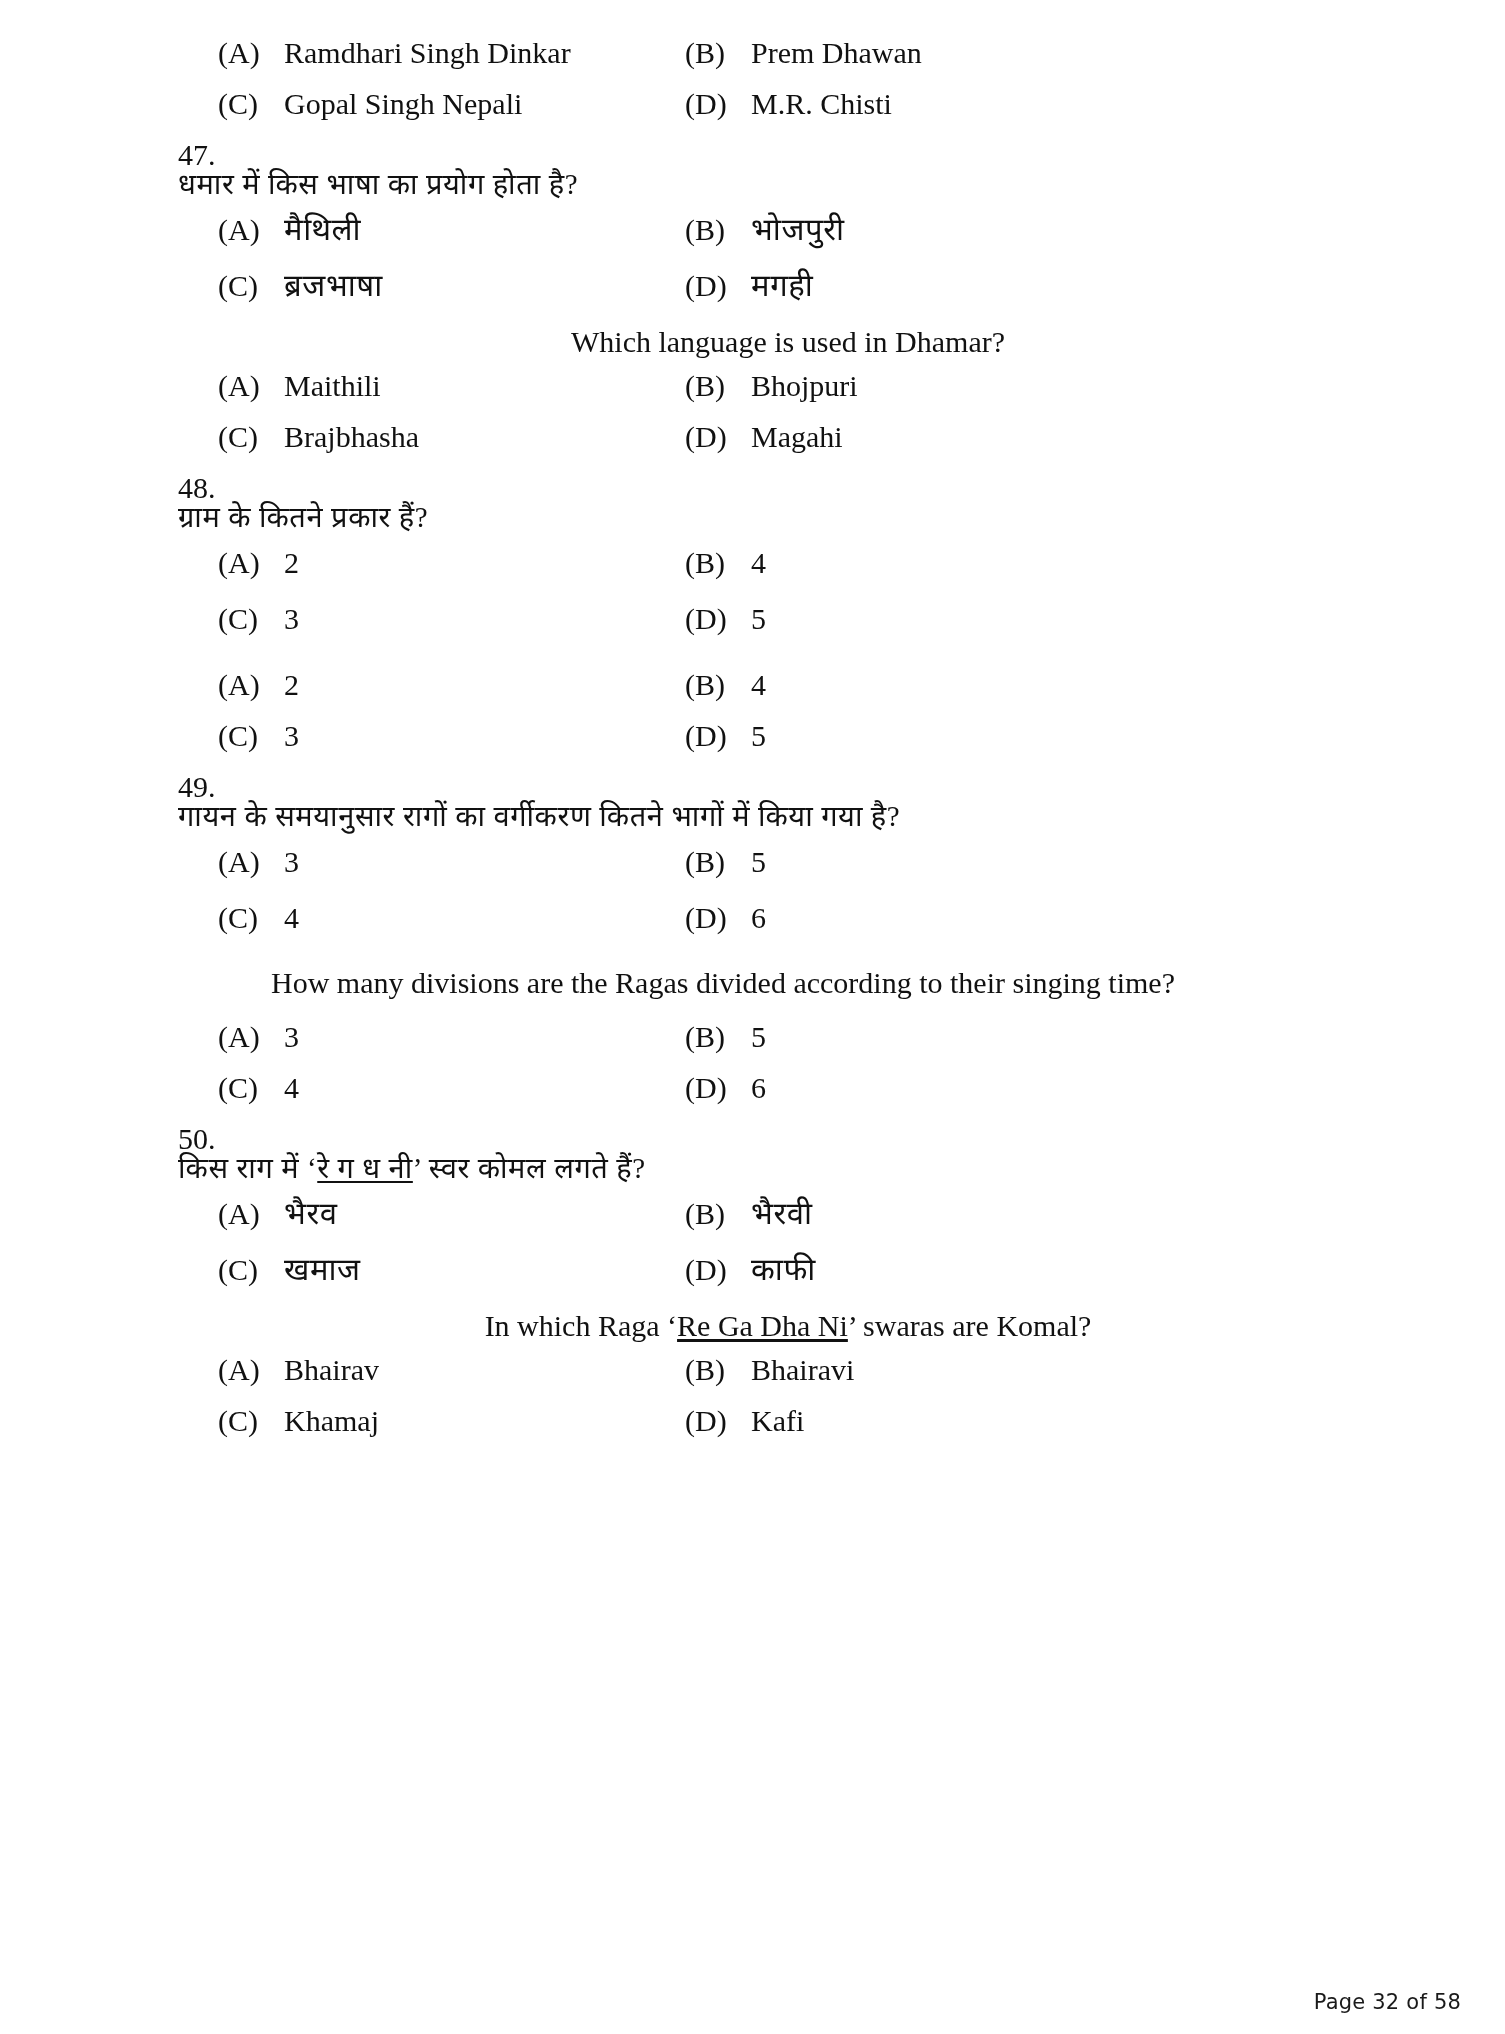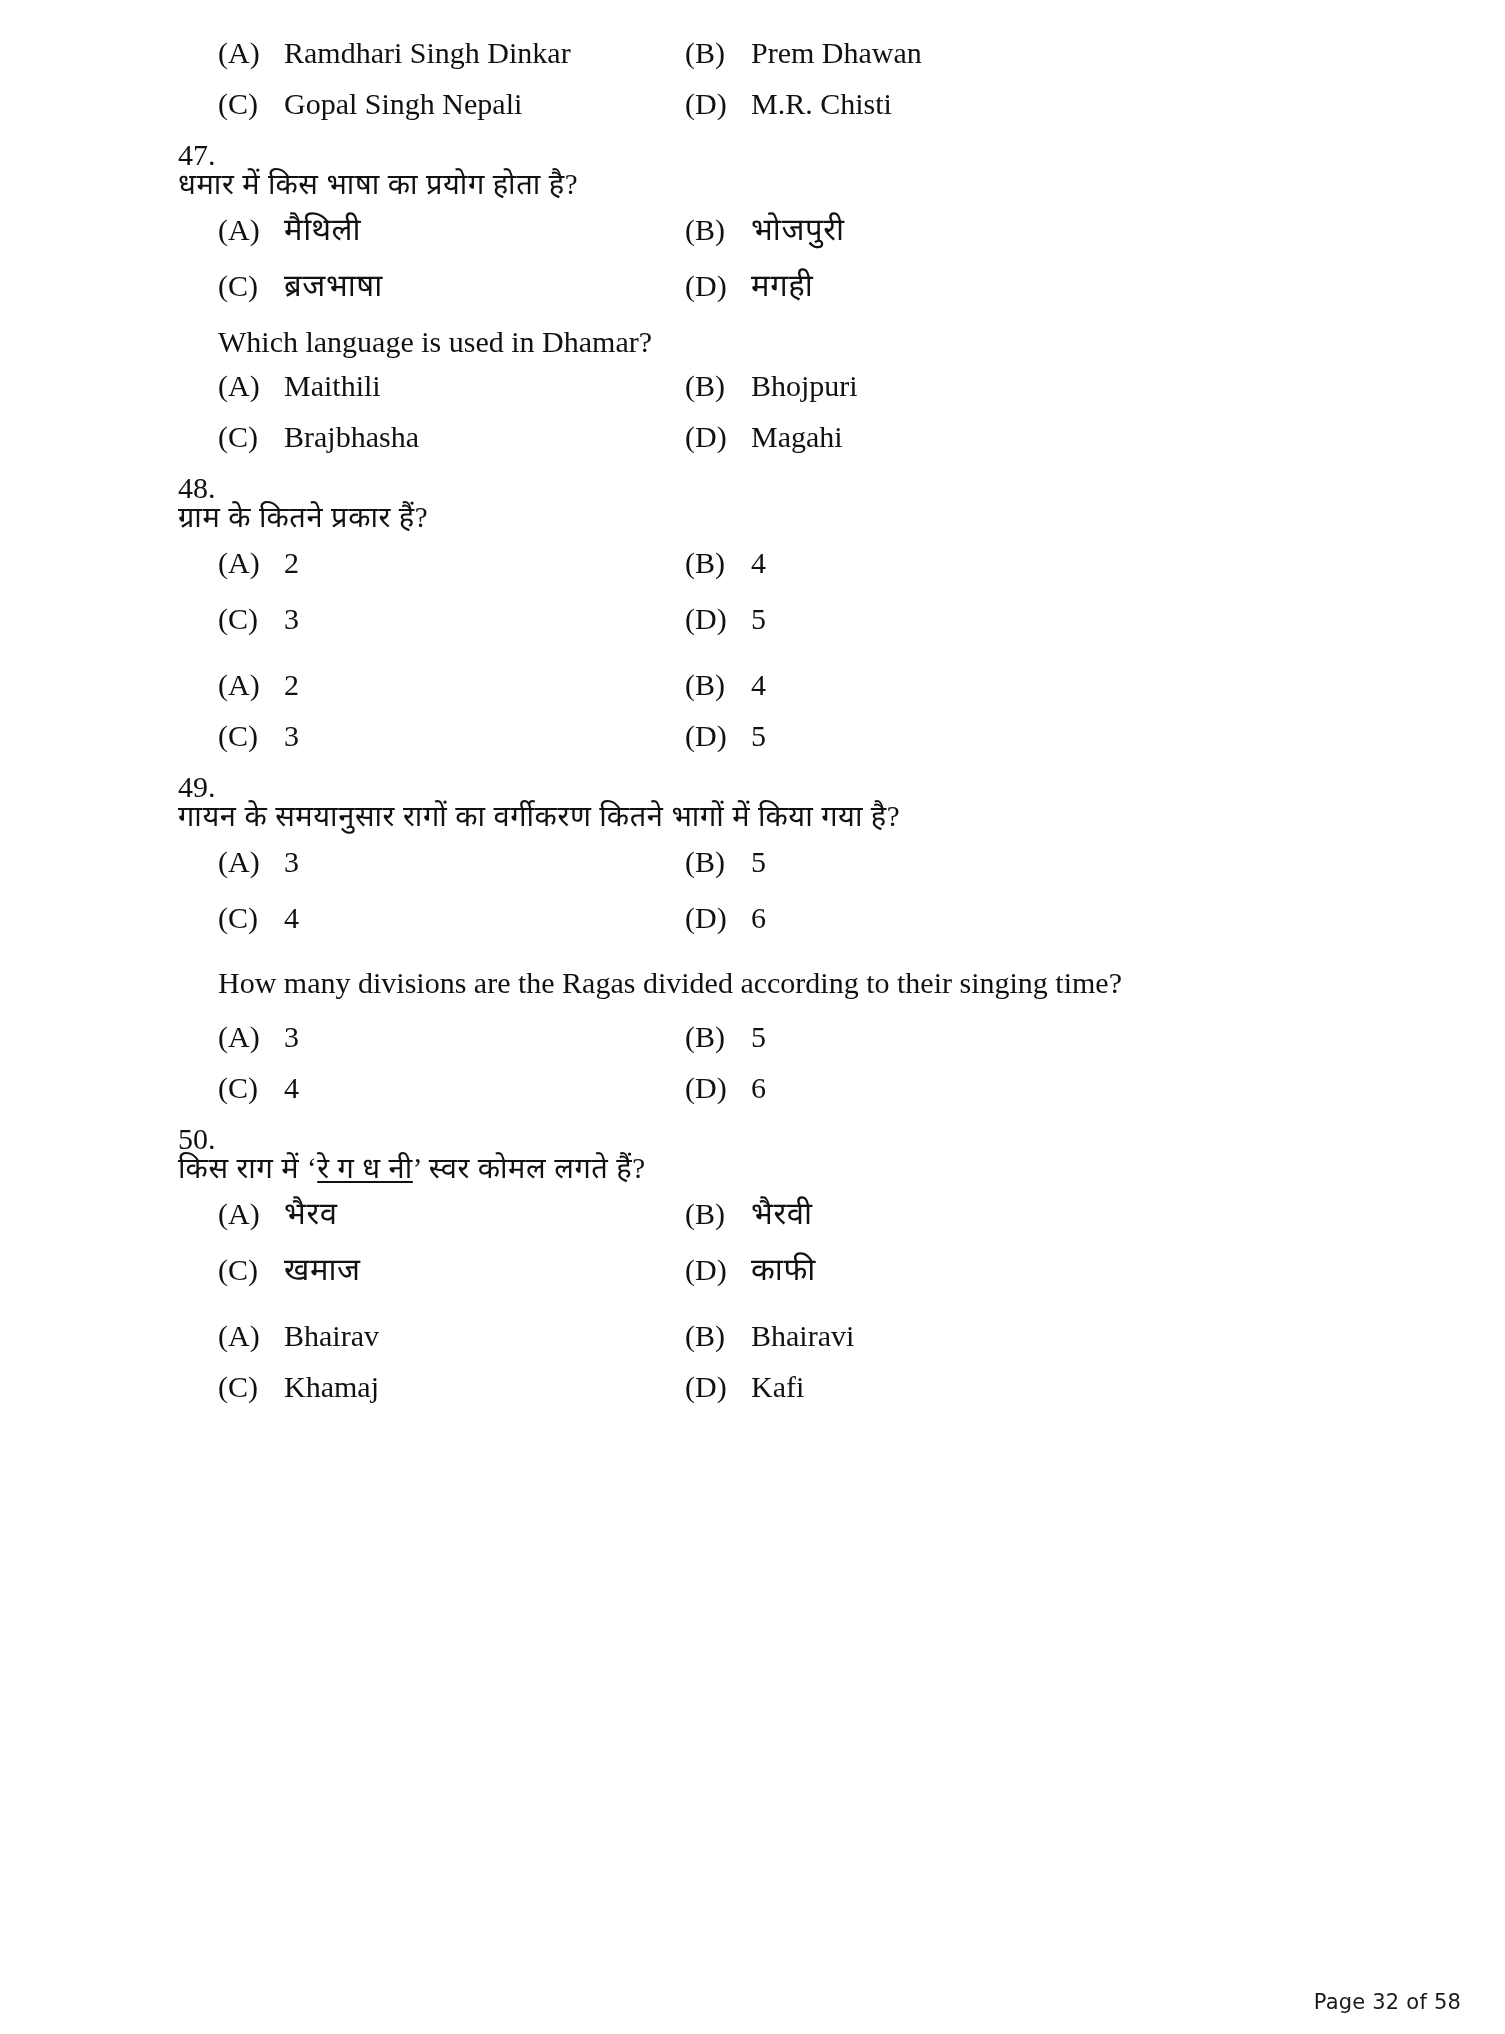--- a/index.html
+++ b/index.html
@@ -78,20 +78,21 @@
 
   
   .opt-row.tight { height: 51px; }
 
   
   .sentence {
     font-size: 30px;
     line-height: 1.0;
     margin: 0 0 4px 0;
     padding-left: 40px;
+    text-align: center;
   }
   .sentence.wrap {
     line-height: 1.62;
     padding-left: 40px;
     width: 1010px;
   }
 
   
   .deva {
     font-family: Liberation Mono, monospace;
@@ -307,20 +308,21 @@
       <div class="opt-row">
         <div class="opt left">
           <span class="opt-key">(C)</span>
           <span class="opt-val deva">खमाज</span>
         </div>
         <div class="opt right">
           <span class="opt-key">(D)</span>
           <span class="opt-val deva">काफी</span>
         </div>
       </div>
+      <div class="sentence"><span>In which Raga ‘</span><span class="uline">Re Ga Dha Ni</span><span>’ swaras are Komal?</span></div>
       <div class="gap-sm"></div>
       <div class="opt-row tight">
         <div class="opt left">
           <span class="opt-key">(A)</span>
           <span class="opt-val">Bhairav</span>
         </div>
         <div class="opt right">
           <span class="opt-key">(B)</span>
           <span class="opt-val">Bhairavi</span>
         </div>

